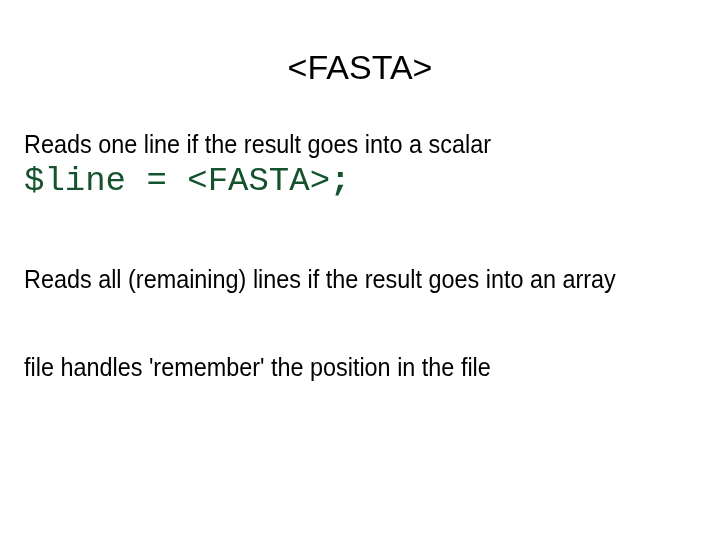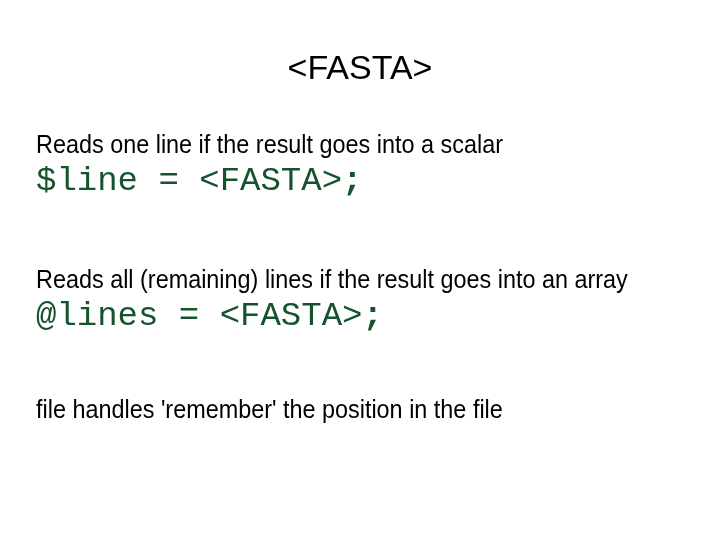--- a/index.html
+++ b/index.html
@@ -33,21 +33,21 @@
     font-size: 34px;
     line-height: 42px;
     font-weight: 400;
     letter-spacing: 0px;
     color: #000000;
     white-space: nowrap;
   }
 
   .slide-body {
     position: absolute;
-    left: 36px;
+    left: 24px;
     top: 128px;
     width: 648px;
   }
 
   .para-text {
     font-family: "Liberation Sans", sans-serif;
     font-size: 26px;
     line-height: 32px;
     font-weight: 400;
     color: #000000;
@@ -85,21 +85,20 @@
   <div class="slide-body">
 
     <div class="para-text">Reads one line if the result goes into a scalar</div>
 
     <div class="para-code"><span>$line = &lt;FASTA&gt;</span><span class="code-semi">;</span></div>
 
     <div class="block-gap-a"></div>
 
     <div class="para-text tight">Reads all (remaining) lines if the result goes into an array</div>
 
-    <div class="para-code"><span>@lines = &lt;FASTA&gt;</span><span class="code-semi">;</span></div>
 
     <div class="block-gap-b"></div>
 
     <div class="para-text">file handles 'remember' the position in the file</div>
 
   </div>
 
 </div>
 
 </body></html>

